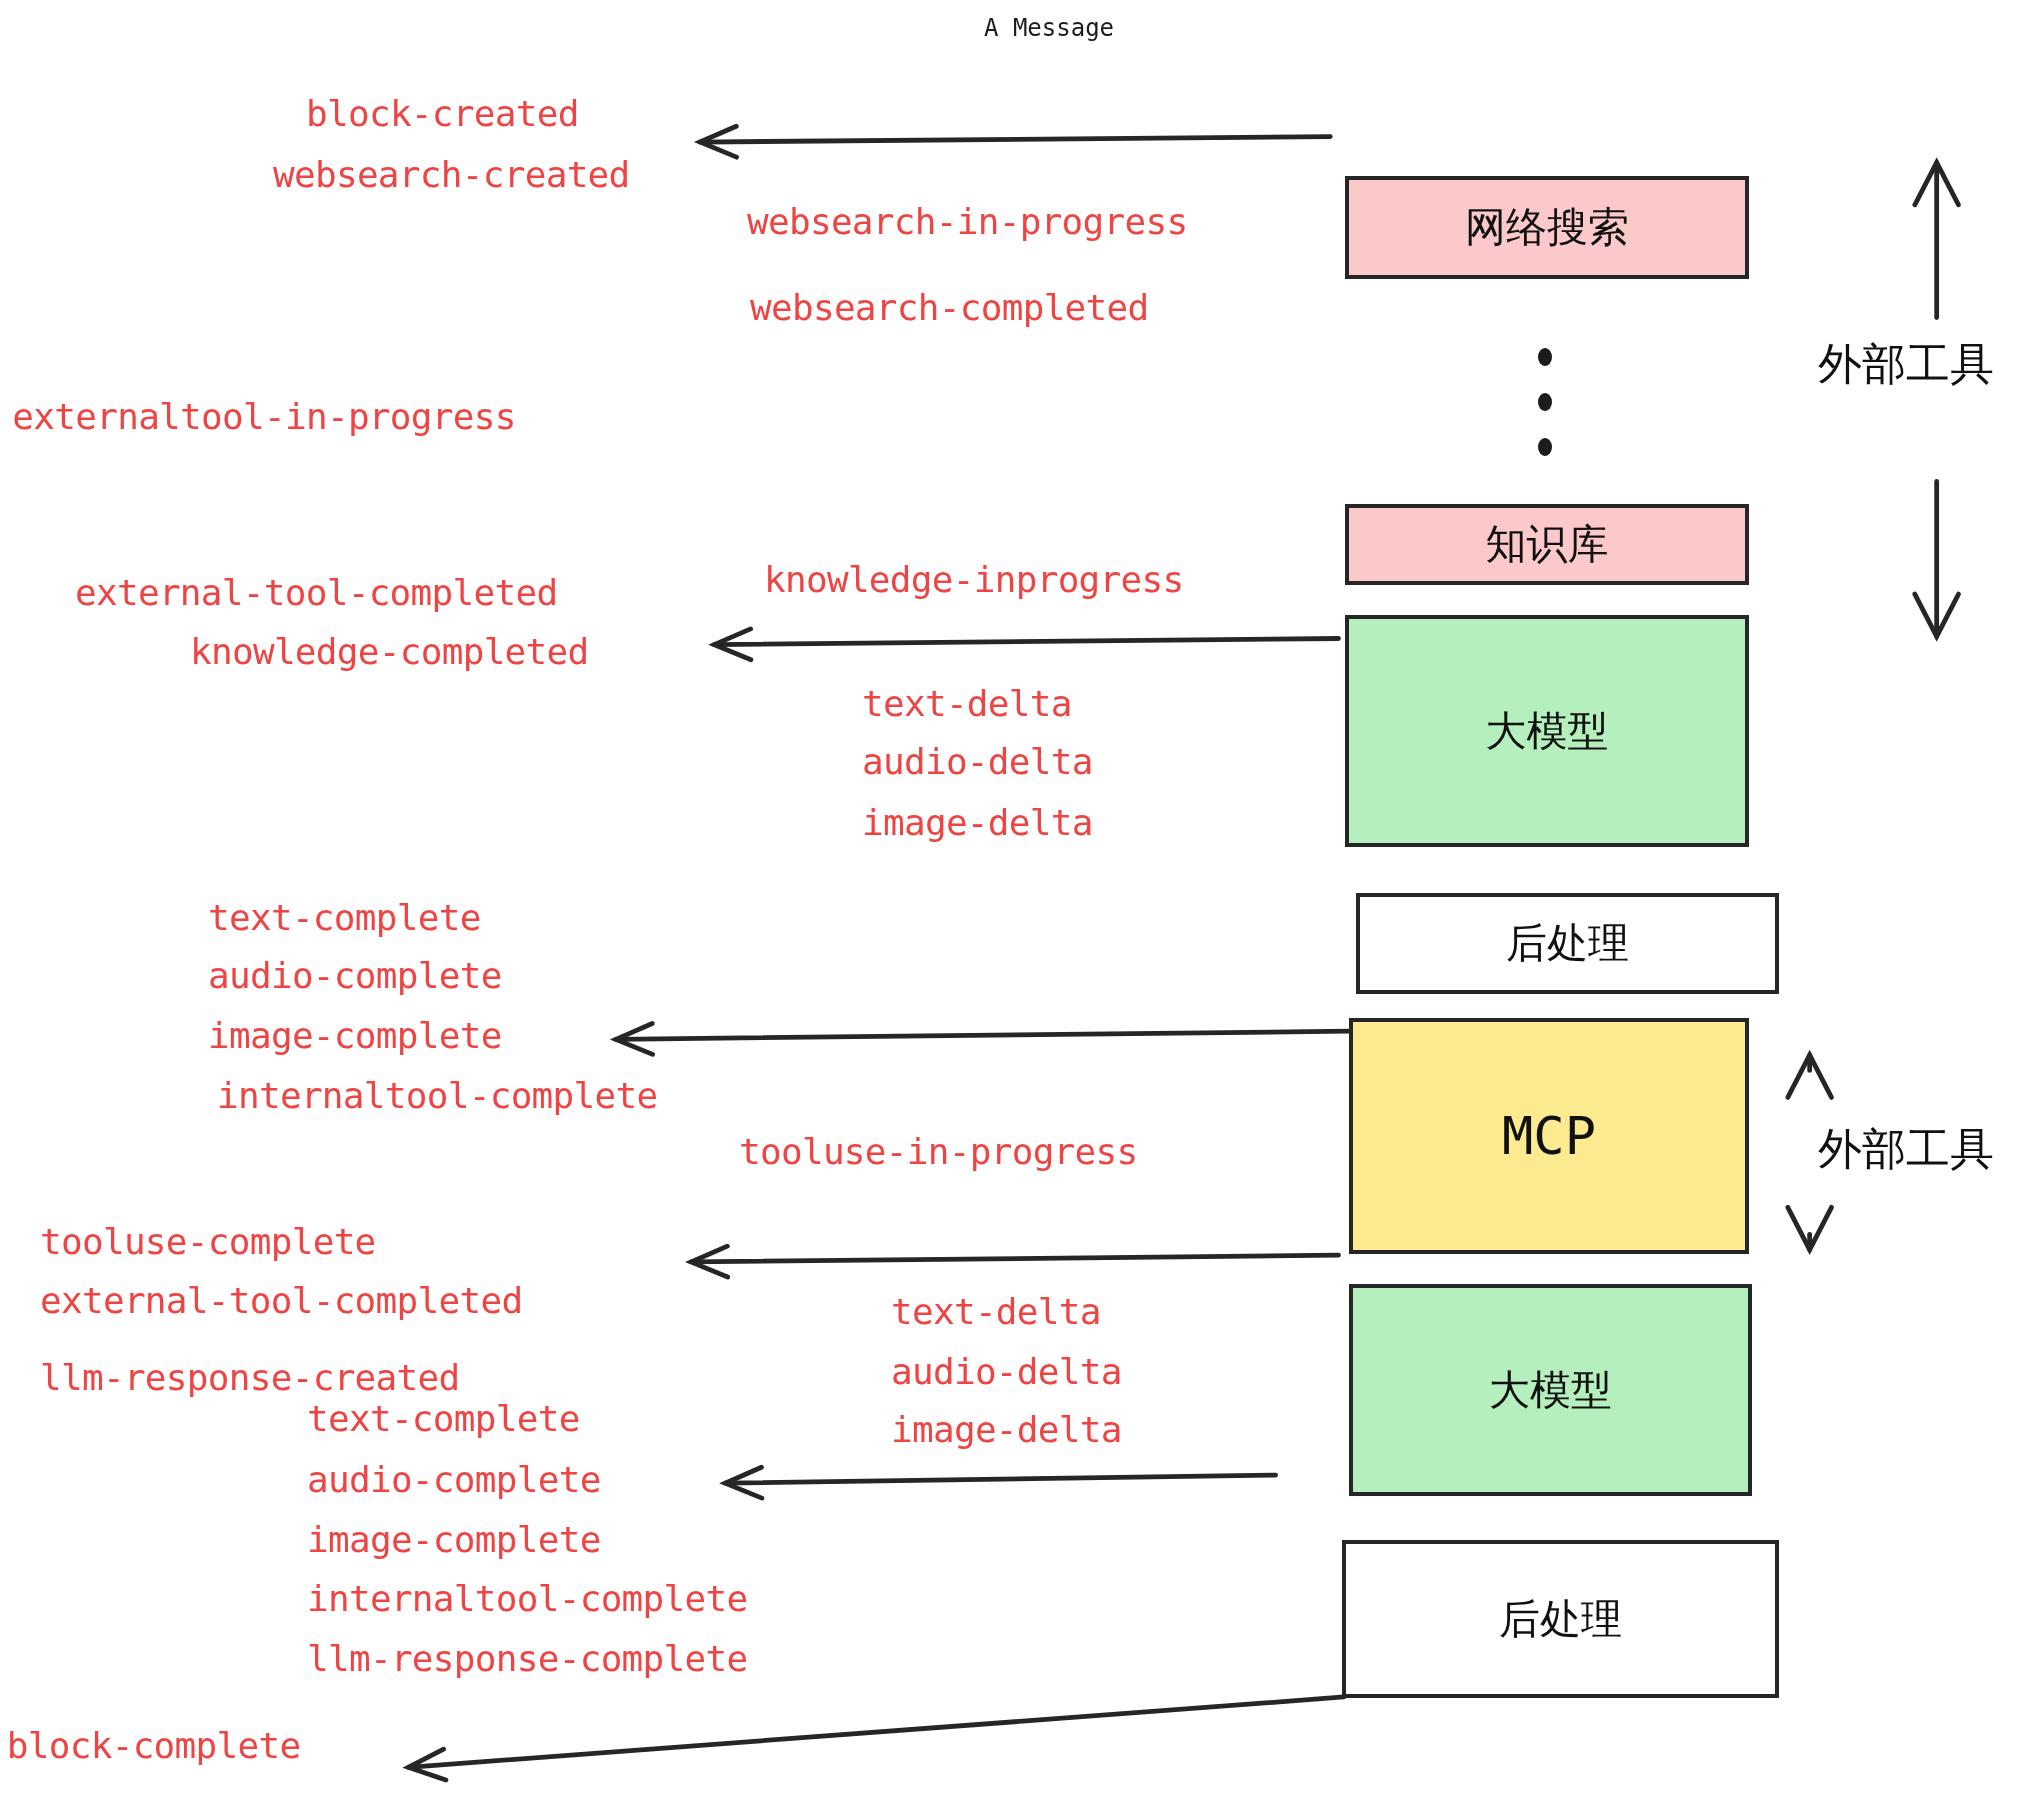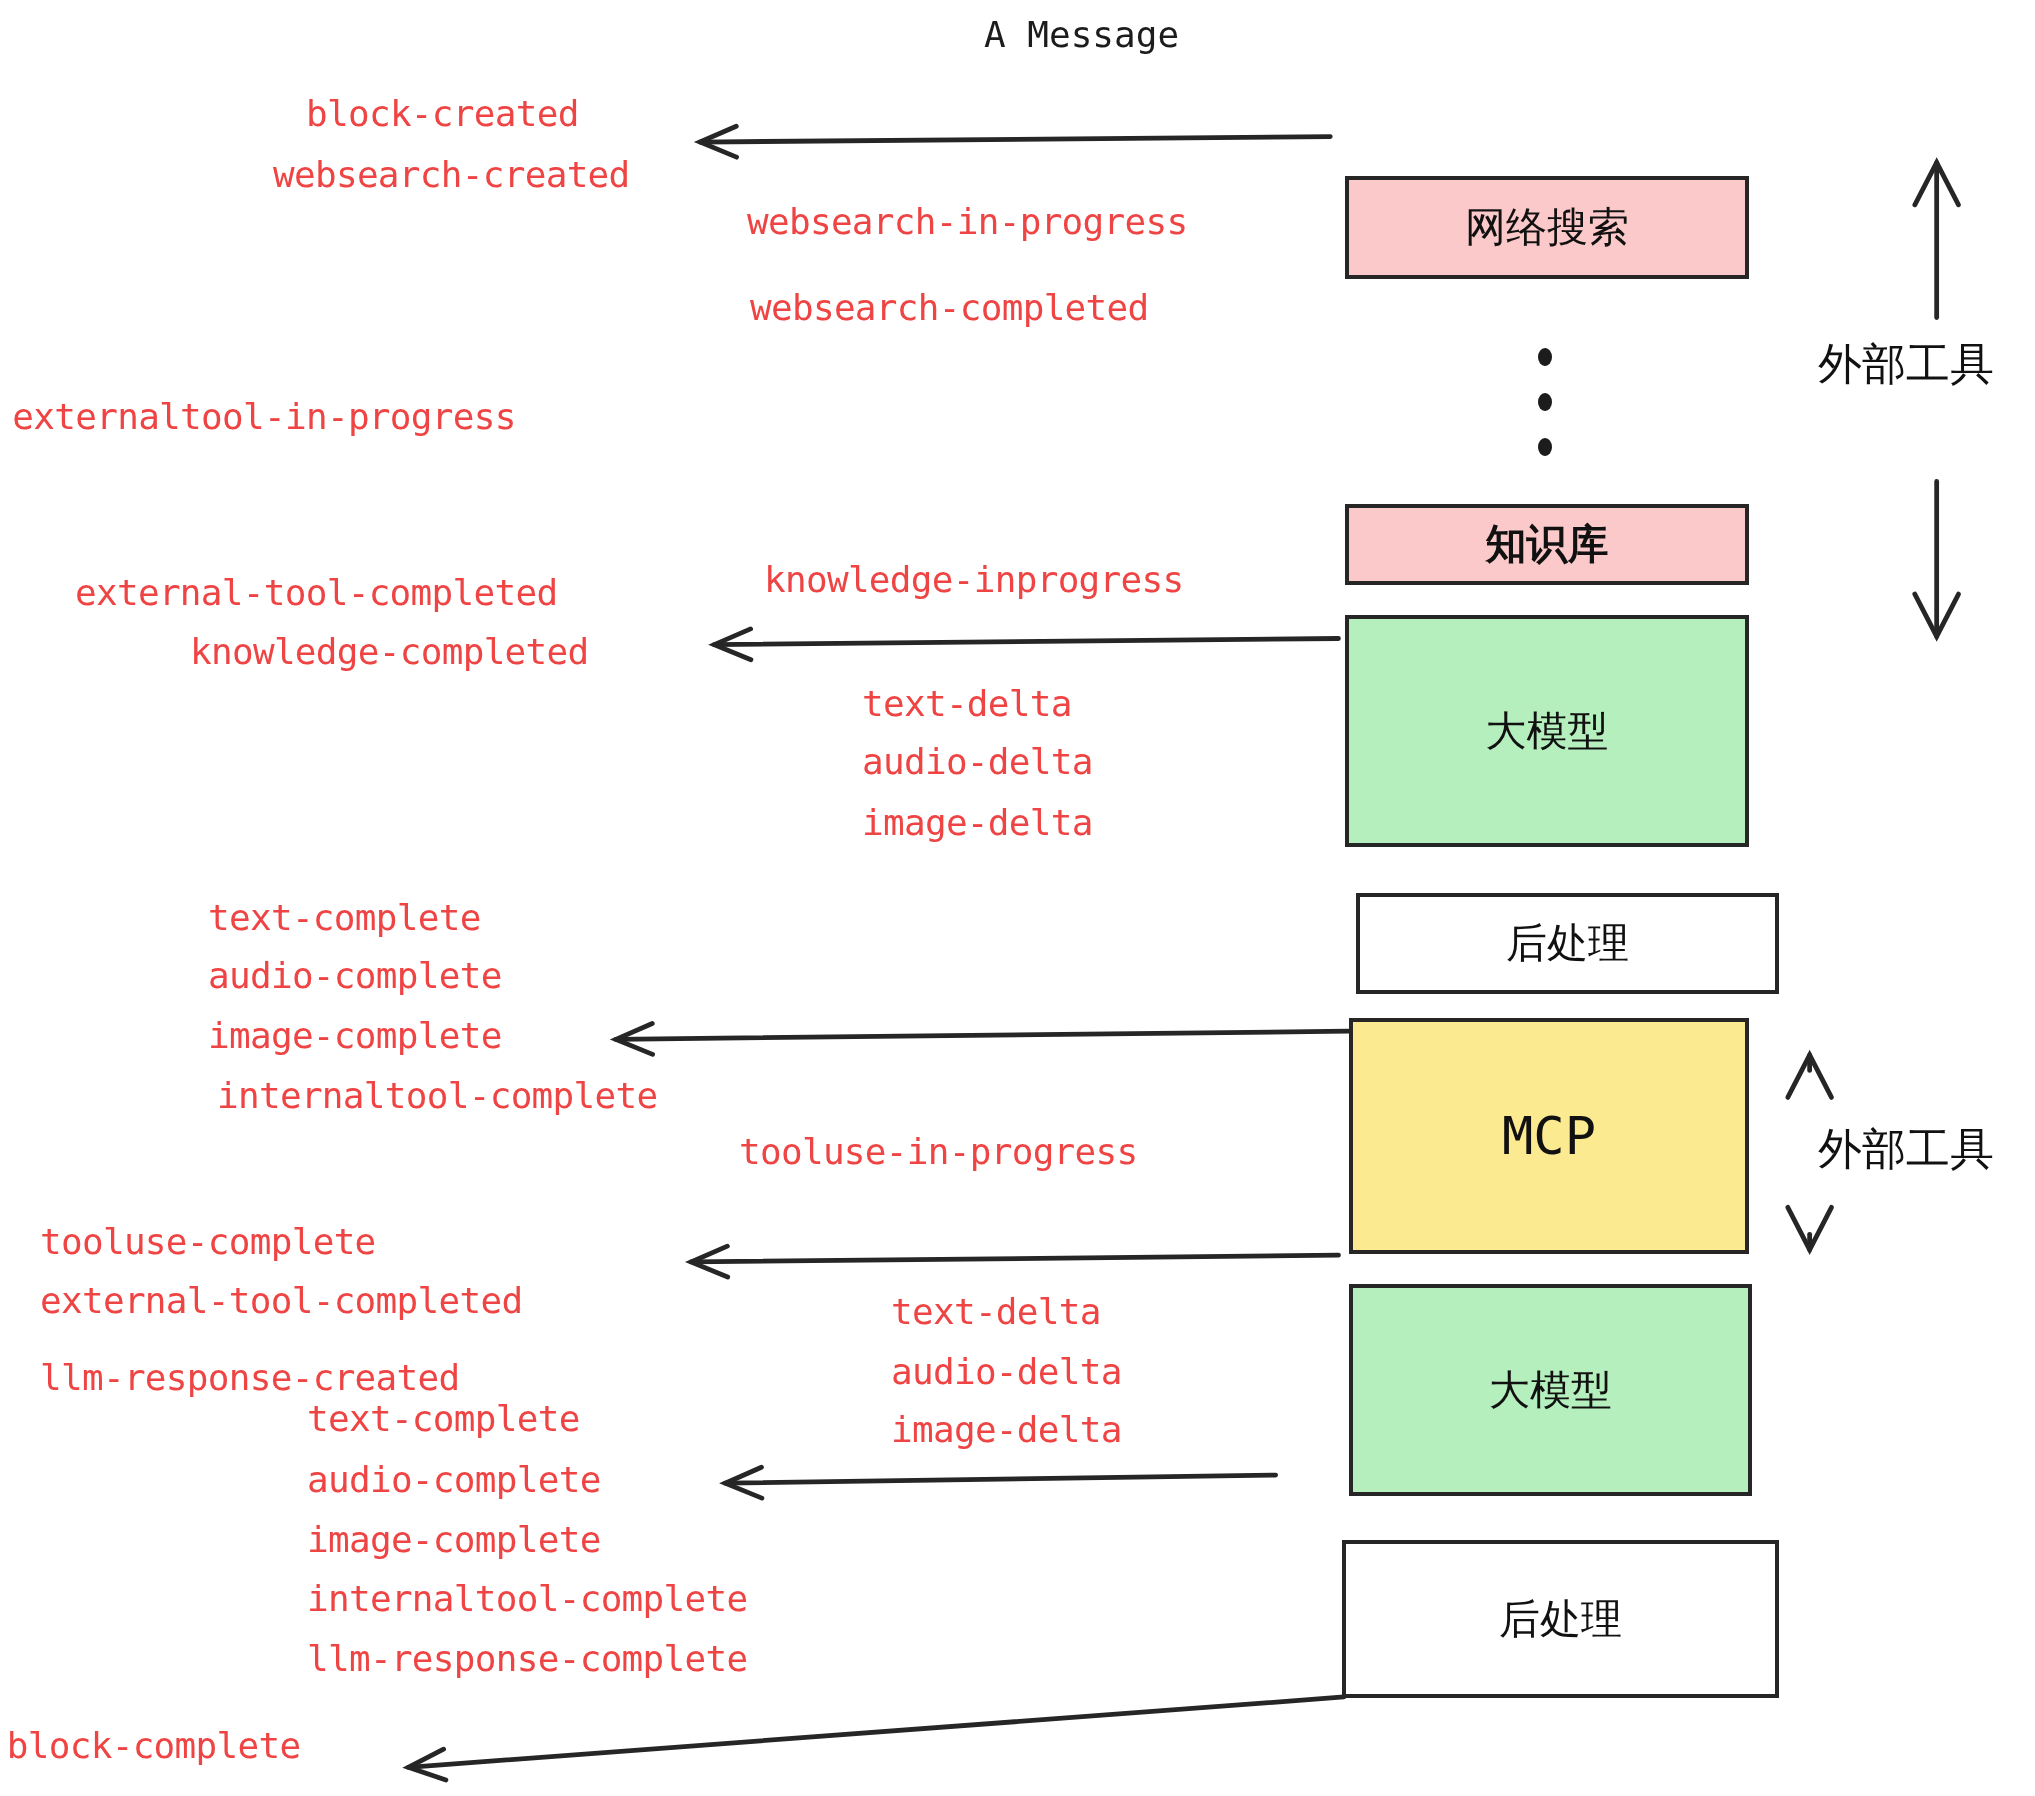--- a/index.html
+++ b/index.html
@@ -15,21 +15,21 @@
     font-family:"DejaVu Sans Mono","Liberation Mono",monospace;
     font-size:36px;
     color:#ef4444;
     white-space:nowrap;
     letter-spacing:-0.7px;
     line-height:1;
   }
   .title{
     position:absolute;
     font-family:"DejaVu Sans Mono","Liberation Mono",monospace;
-    font-size:36px;
+    font-size:24px;
     color:#1c1c1c;
     white-space:nowrap;
   }
   .nodebox{
     position:absolute;
     border:4.8px solid #262626;
     box-sizing:border-box;
     display:flex;align-items:center;justify-content:center;
     font-family:"DejaVu Sans","Liberation Sans",sans-serif;
     font-size:41px;
@@ -98,21 +98,21 @@
           <line x1="2650" y1="1807.5" x2="2650" y2="1830" stroke-width="7"></line>
           <polyline points="2618,1768 2650,1830 2682,1768" stroke-width="7"></polyline>
         </g>
       </g>
   </svg>
 
   <div id="nodes-layer">
       <div class="nodebox" style="left: 1345px; top: 176px; width: 404px; height: 103px; background: rgb(251, 201, 201);">
         <span>网络搜索</span>
       </div>
-      <div class="nodebox" style="left: 1345px; top: 504px; width: 404px; height: 81px; background: rgb(251, 201, 201); font-weight: bold;">
+      <div class="nodebox" style="left: 1345px; top: 504px; width: 404px; height: 81px; background: rgb(251, 201, 201);">
         <span>知识库</span>
       </div>
       <div class="nodebox" style="left: 1345px; top: 615px; width: 404px; height: 232px; background: rgb(181, 239, 189);">
         <span>大模型</span>
       </div>
       <div class="nodebox" style="left: 1356px; top: 893px; width: 423px; height: 101px; background: rgb(255, 255, 255);">
         <span>后处理</span>
       </div>
       <div class="nodebox mcp" style="left: 1349px; top: 1018px; width: 400px; height: 236px; background: rgb(252, 234, 144);">
         <span>MCP</span>

